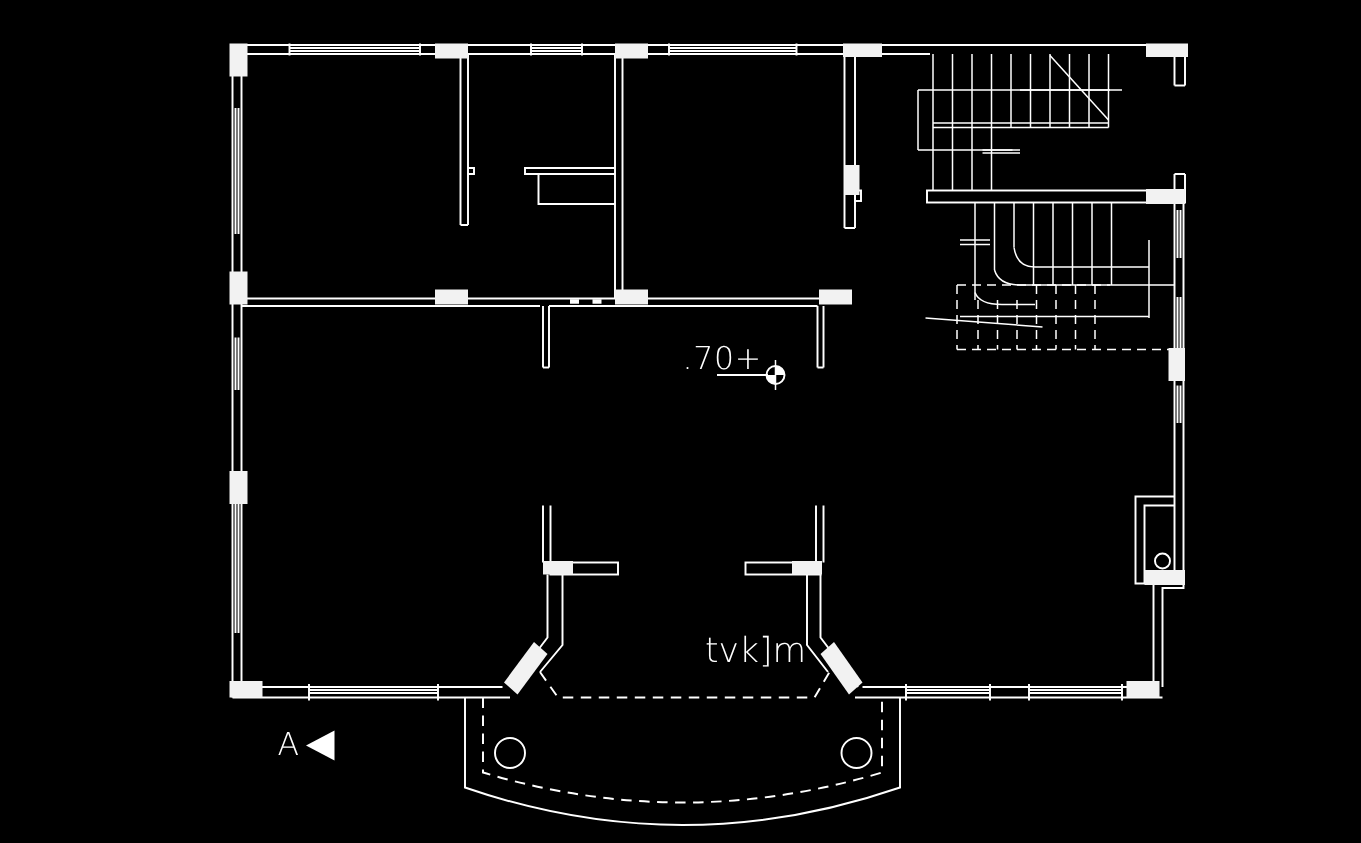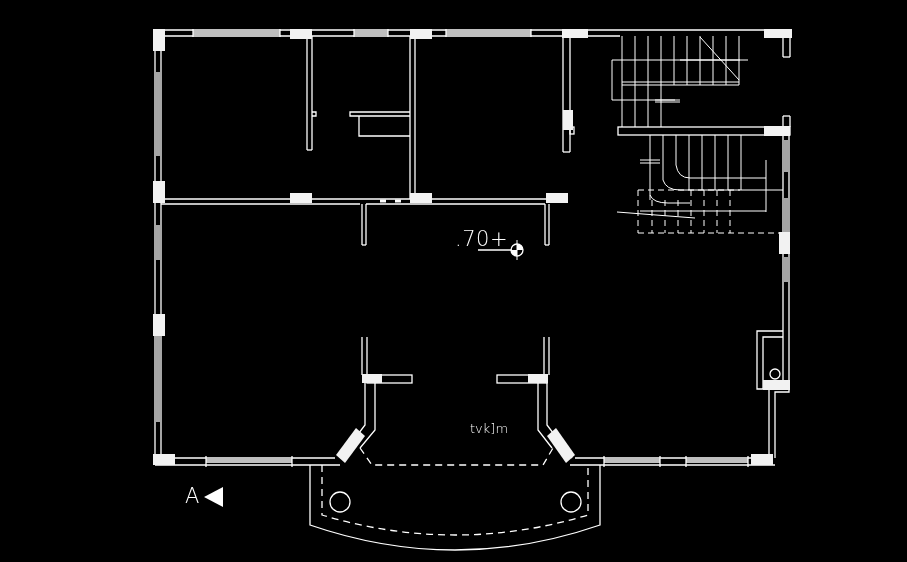--- a/index.html
+++ b/index.html
@@ -1,20 +1,20 @@
 <!DOCTYPE html>
 <html><head>
 <meta charset="utf-8">
 <style>
   html, body { margin: 0; padding: 0; background: #000; }
   body { width: 907px; height: 562px; overflow: hidden; position: relative; }
   #canvas { position: absolute; left: 0; top: 0; width: 907px; height: 552px; }
   .label { position: absolute; color: #fff; font-family: "DejaVu Sans", sans-serif; font-weight: 200; white-space: nowrap; }
   #elev-label { left: 455px; top: 227px; font-size: 21px; letter-spacing: 0.5px; }
-  #room-label { left: 470px; top: 421px; font-size: 13px; }
+  #room-label { left: 470px; top: 421px; font-size: 23px; }
   #section-label { left: 185px; top: 484px; font-size: 21px; }
 </style>
 </head>
 <body>
 
 <div id="canvas">
 <svg width="907" height="562" viewBox="0 0 907 562" xmlns="http://www.w3.org/2000/svg">
   <g stroke="#fff" stroke-width="1.3" fill="none">
 
     <line x1="155" y1="30" x2="790" y2="30"></line>

